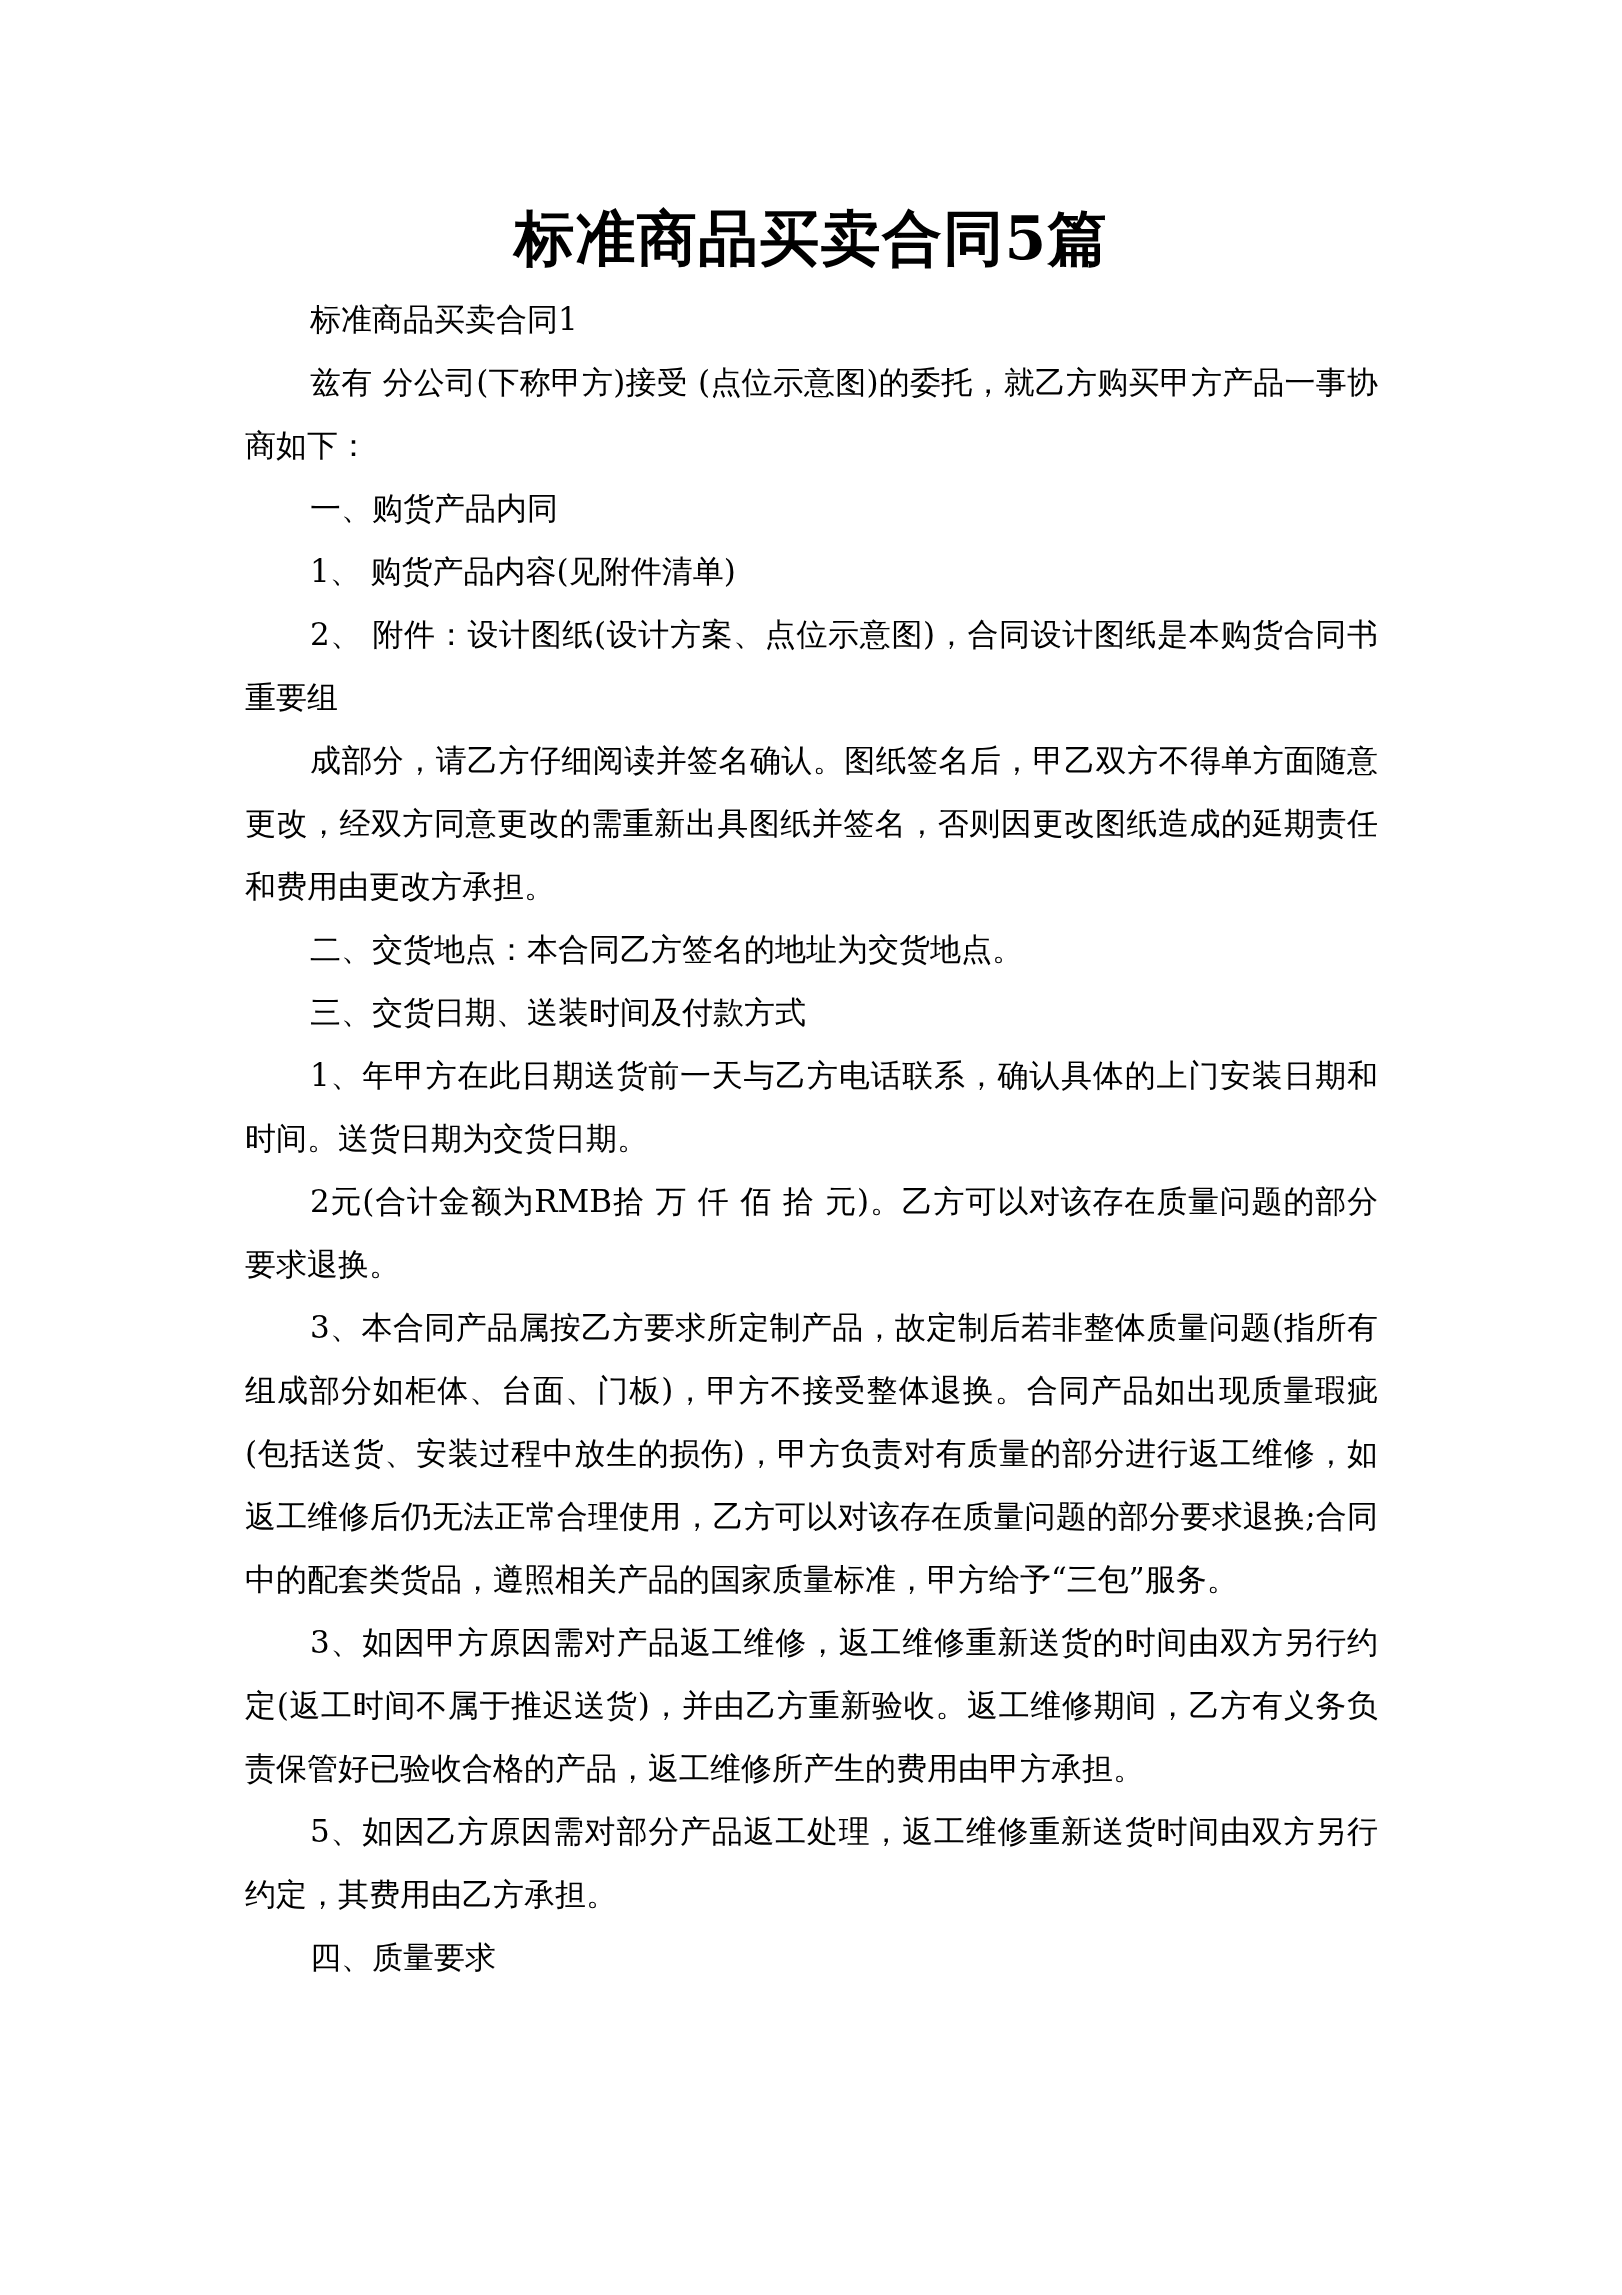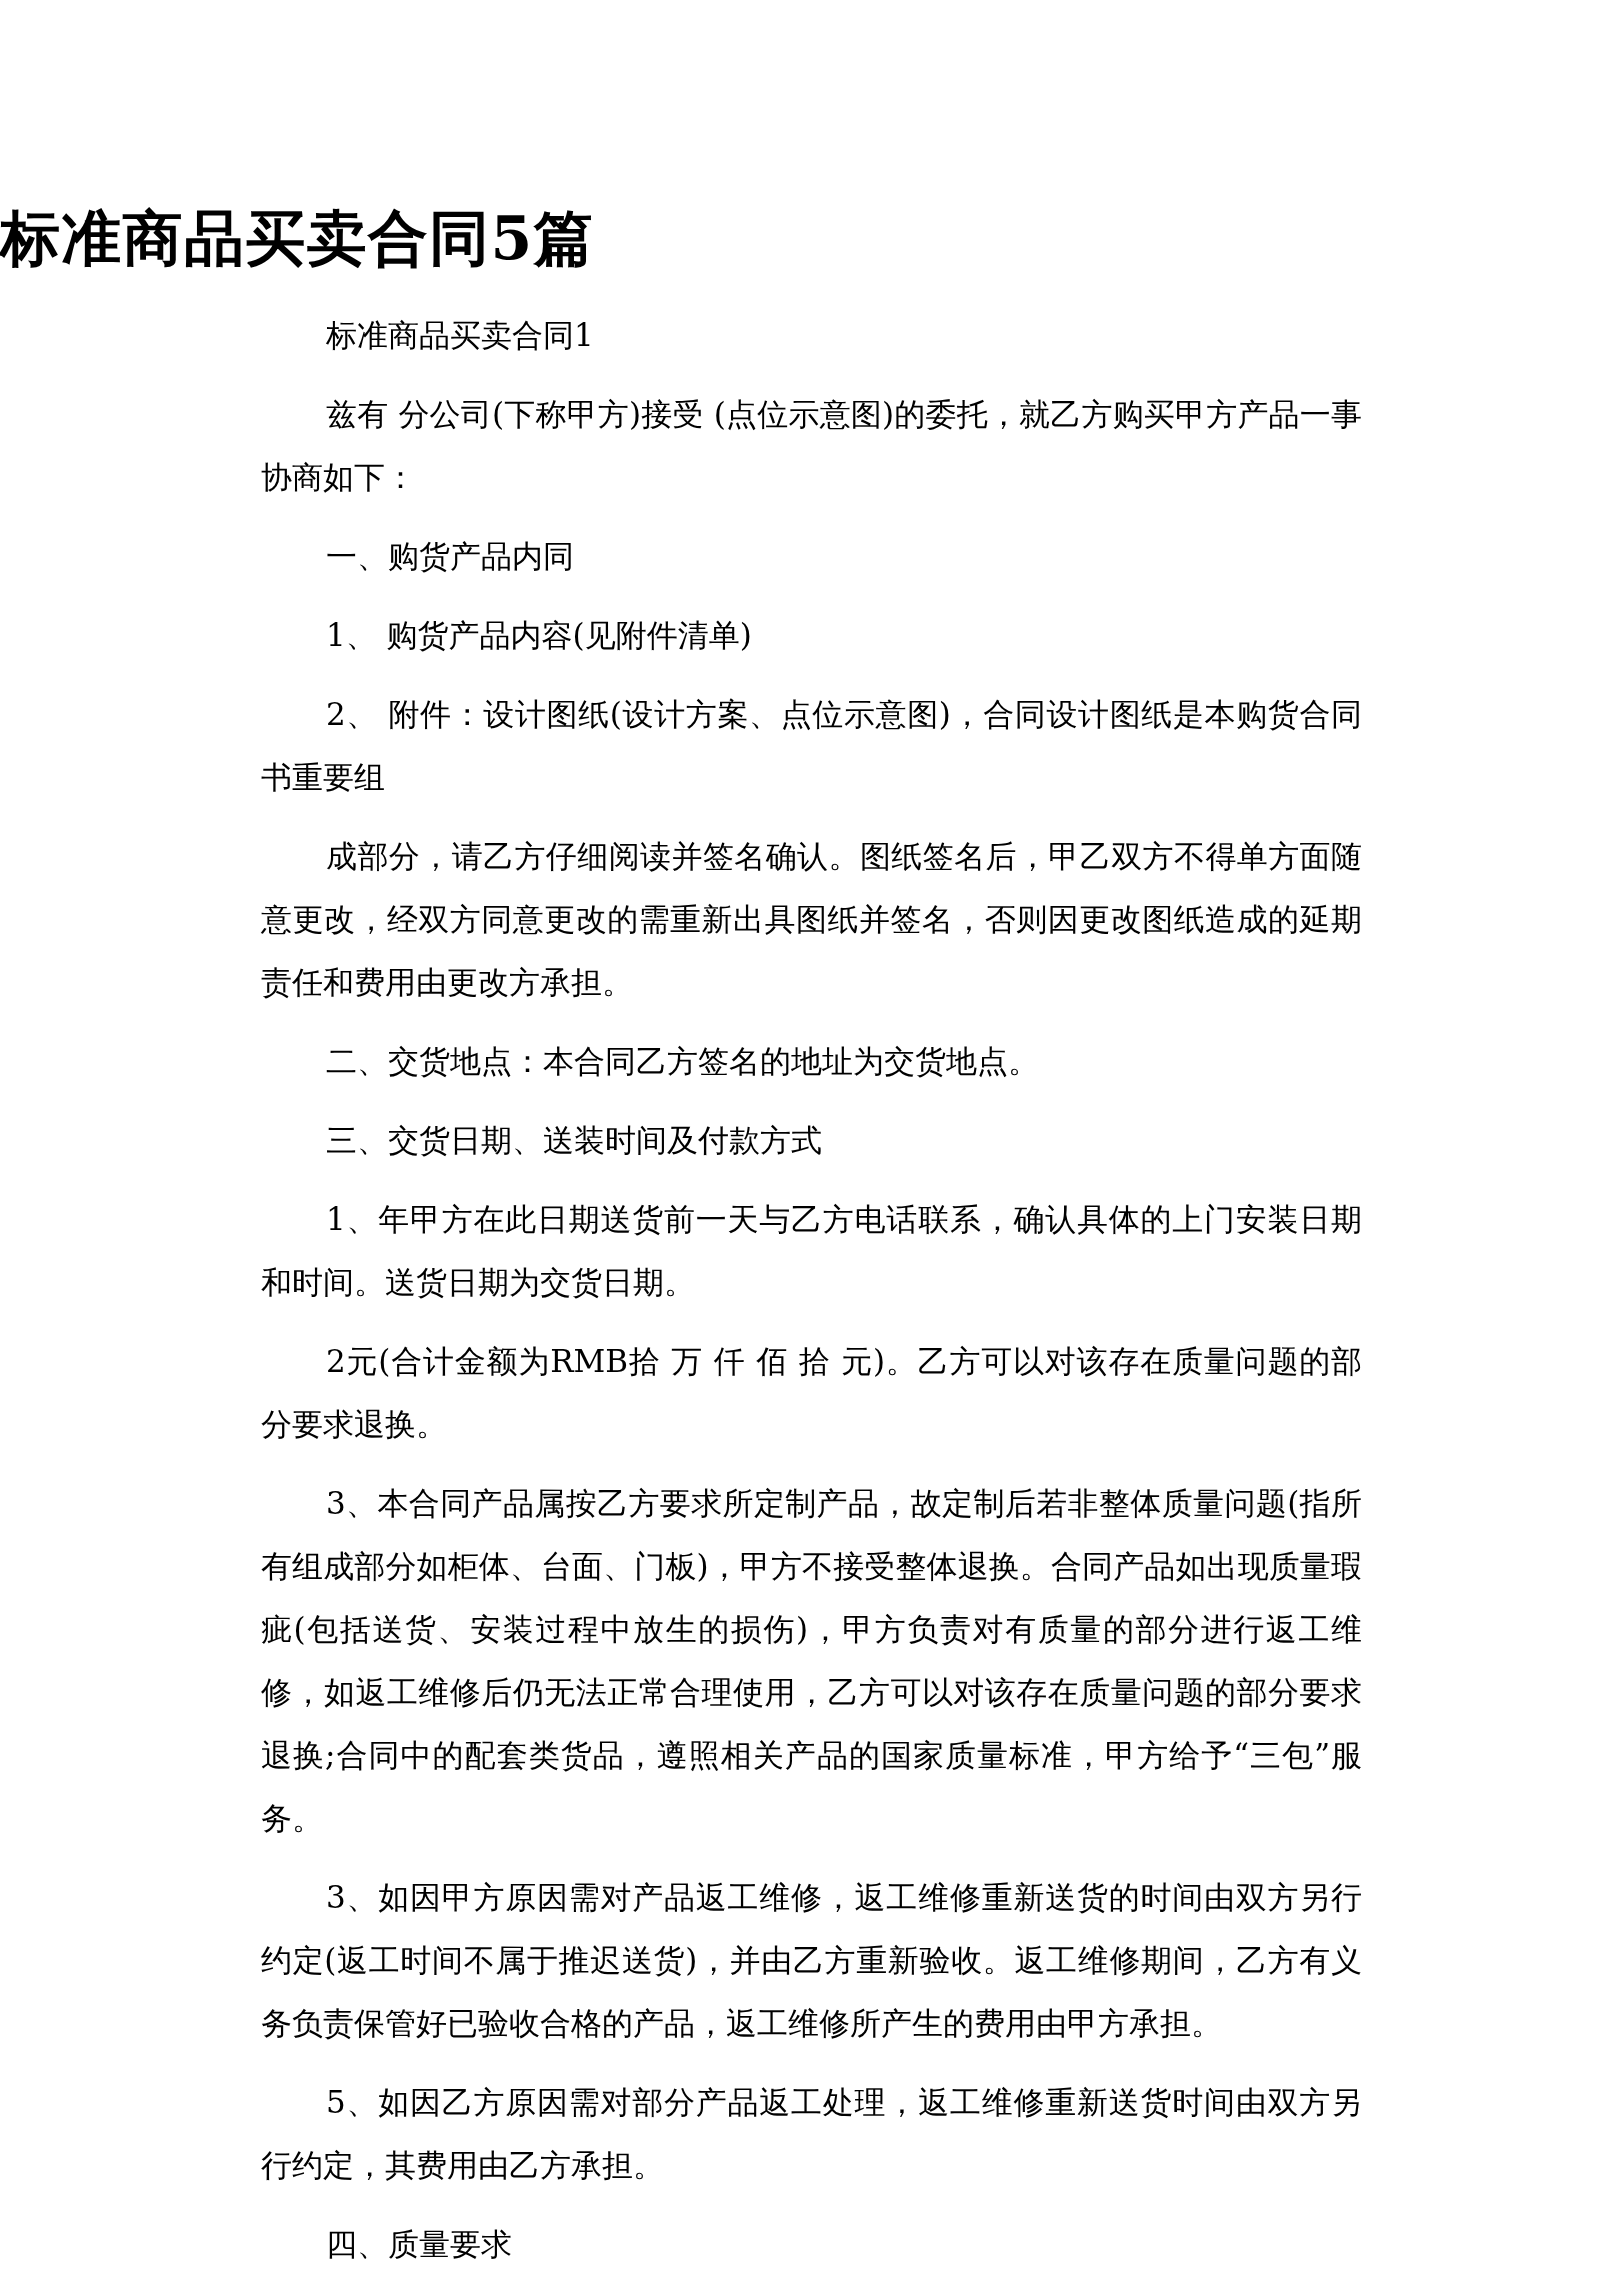--- a/index.html
+++ b/index.html
@@ -21,37 +21,37 @@
       top: 0;
       width: 1623px;
       height: 2295px;
       background: #ffffff;
     }
     .title {
       position: absolute;
       left: 0;
       width: 1623px;
       top: 196px;
-      text-align: left;
+      text-align: center;
       font-size: 60px;
       line-height: 85px;
       font-weight: bold;
       letter-spacing: 1.3px;
     }
     .body-text {
       position: absolute;
       left: 245px;
       width: 1133px;
       top: 288px;
       font-size: 31px;
       line-height: 63px;
       text-align: justify;
     }
     .para {
-      margin: 16px;
+      margin: 0;
       text-indent: 65px;
       word-break: break-all;
     }
   </style>
 </head>
 <body>
 
 <div class="page">
   <div class="title">标准商品买卖合同5篇</div>
 

